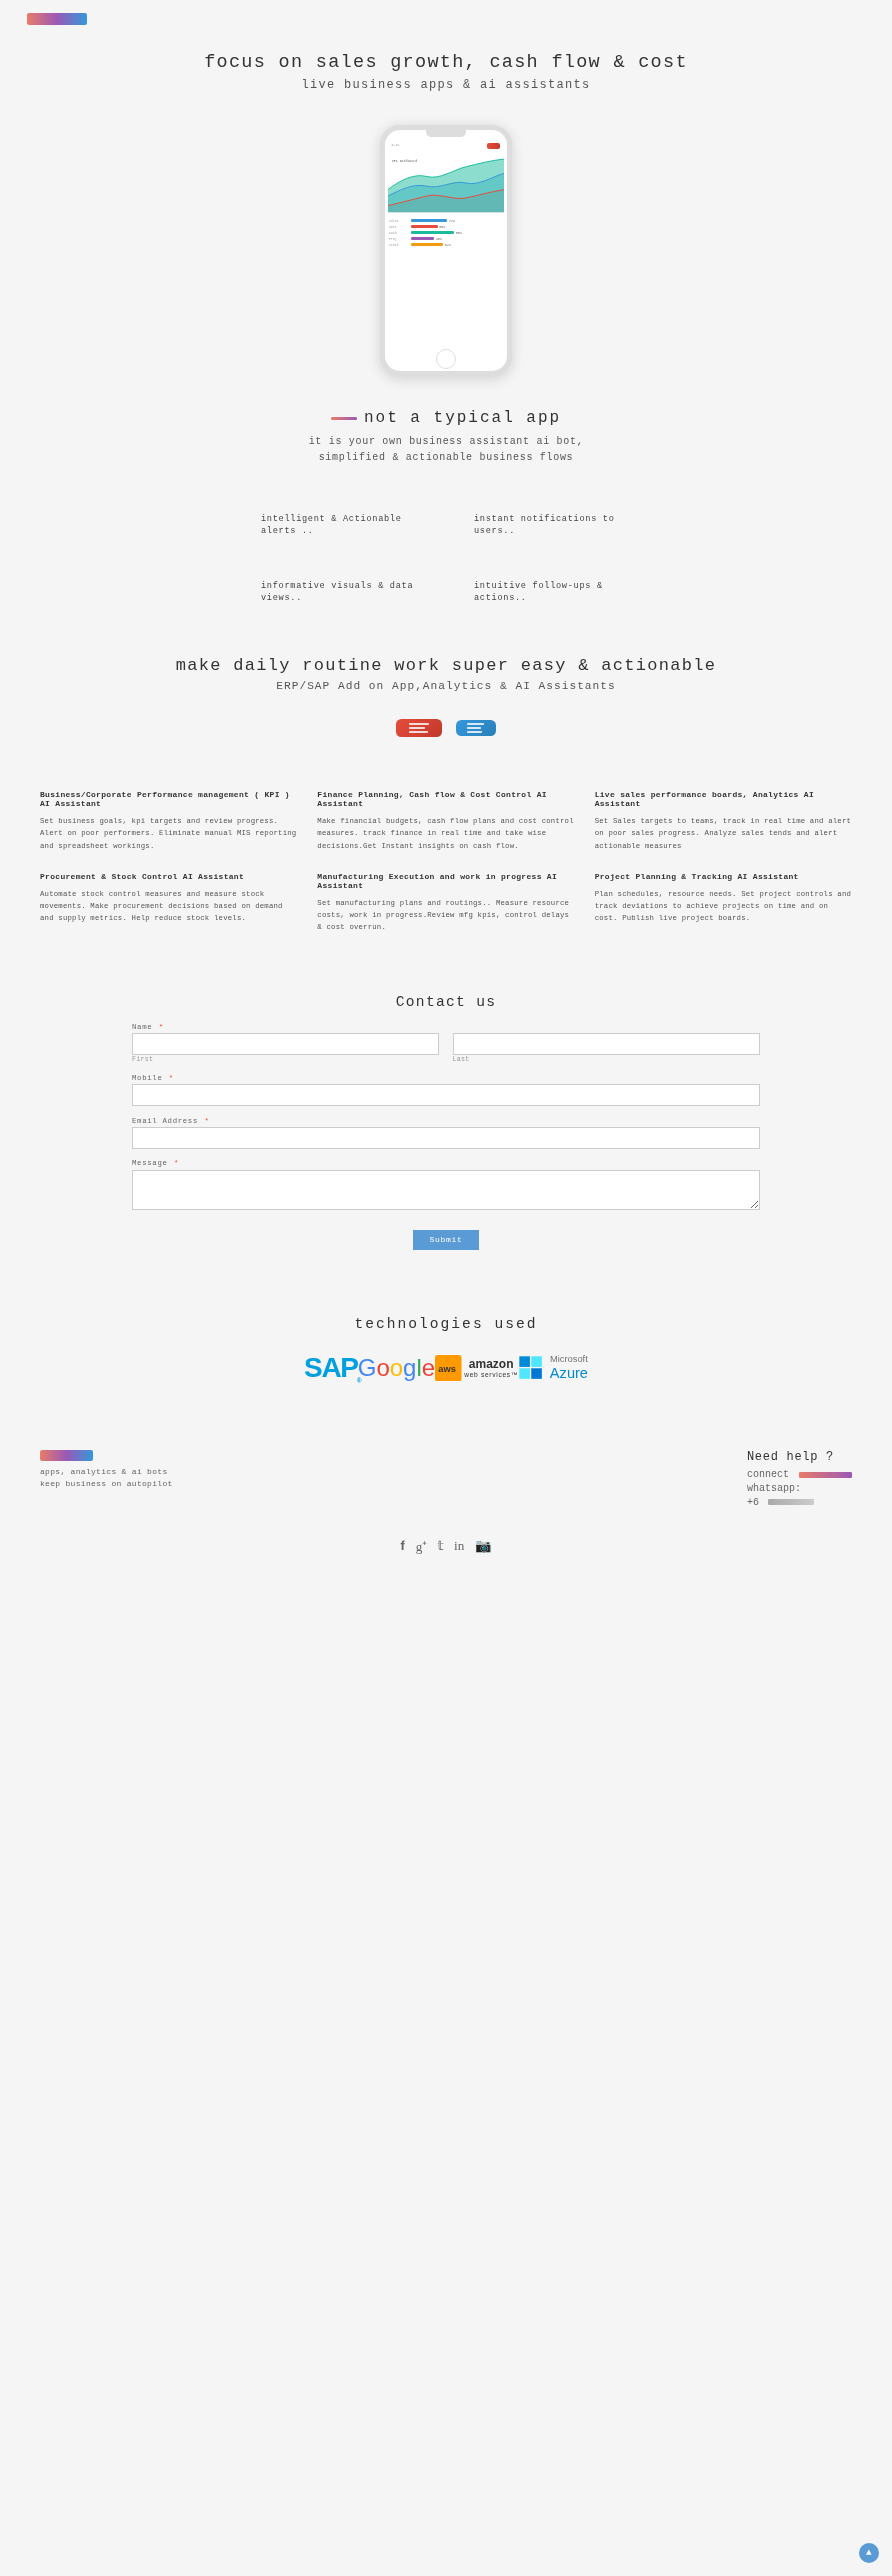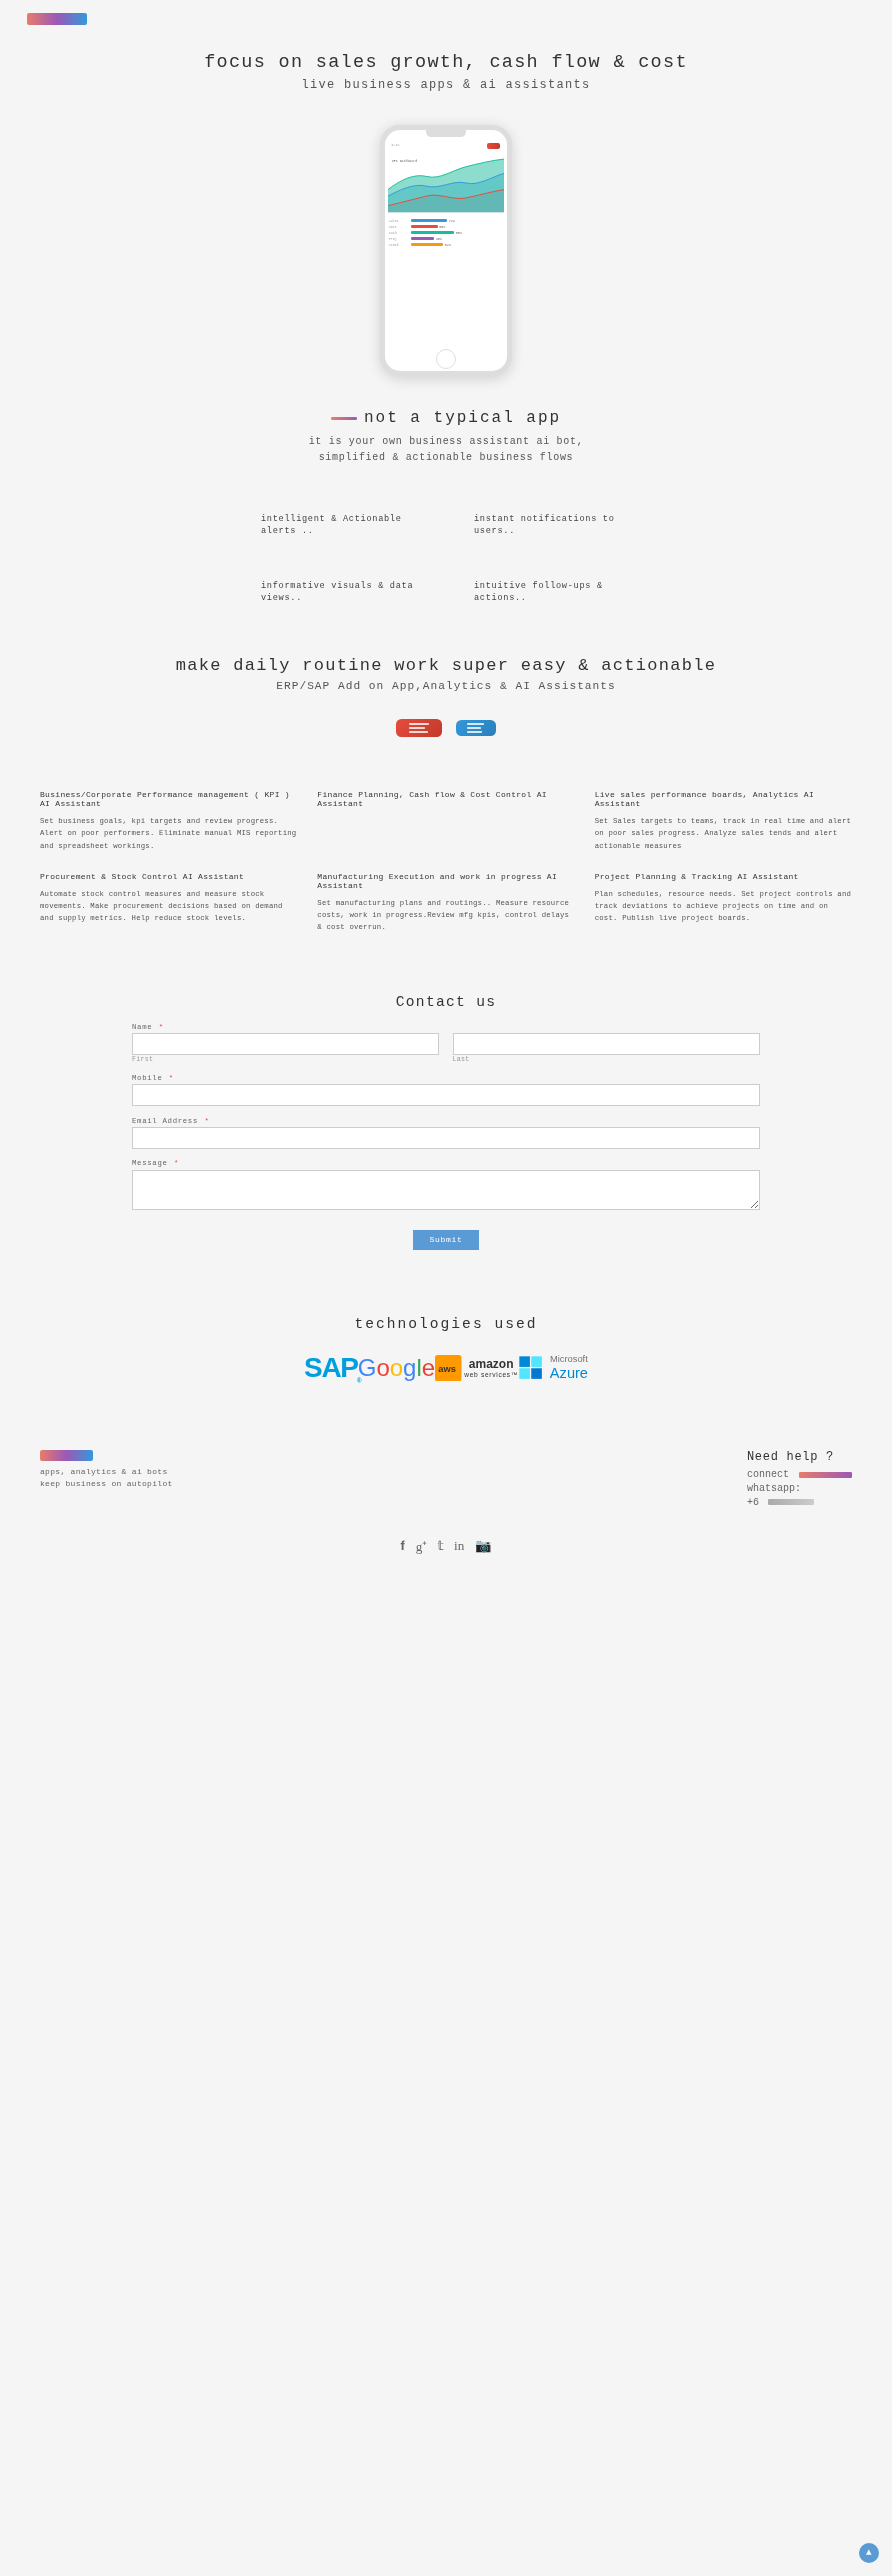--- a/index.html
+++ b/index.html
@@ -241,21 +241,21 @@
       grid-template-columns: 1fr 1fr 1fr;
       gap: 20px;
       padding: 20px 40px;
       background: #f5f5f5;
     }
     .card {
       background: transparent;
     }
     .card h4 {
       font-size: 8px;
-      font-weight: 400;
+      font-weight: 700;
       letter-spacing: 0.3px;
       color: #333;
       margin-bottom: 6.6px;
       font-family: 'Courier New', Courier, monospace;
     }
     .card p {
       font-size: 7.3px;
       letter-spacing: 0.2px;
       color: #555;
       line-height: 1.7;
@@ -618,20 +618,21 @@
 
 <div class="section-separator"></div>
 
 <section class="cards-section">
   <div class="card">
     <h4>Business/Corporate Performance management ( KPI ) AI Assistant</h4>
     <p>Set business goals, kpi targets and review progress. Alert on poor performers. Eliminate manual MIS reporting and spreadsheet workings.</p>
   </div>
   <div class="card">
     <h4>Finance Planning, Cash flow &amp; Cost Control AI Assistant</h4>
+    <p>Make financial budgets, cash flow plans and cost control measures. track finance in real time and take wise decisions.Get Instant insights on cash flow.</p>
   </div>
   <div class="card">
     <h4>Live sales performance boards, Analytics AI Assistant</h4>
     <p>Set Sales  targets to teams, track in real time and alert on poor sales progress.  Analyze sales tends and alert actionable measures</p>
   </div>
   <div class="card">
     <h4>Procurement &amp; Stock Control  AI Assistant</h4>
     <p>Automate stock control measures and measure stock movements. Make procurement decisions based on demand and  supply metrics.  Help reduce stock levels.</p>
   </div>
   <div class="card">

